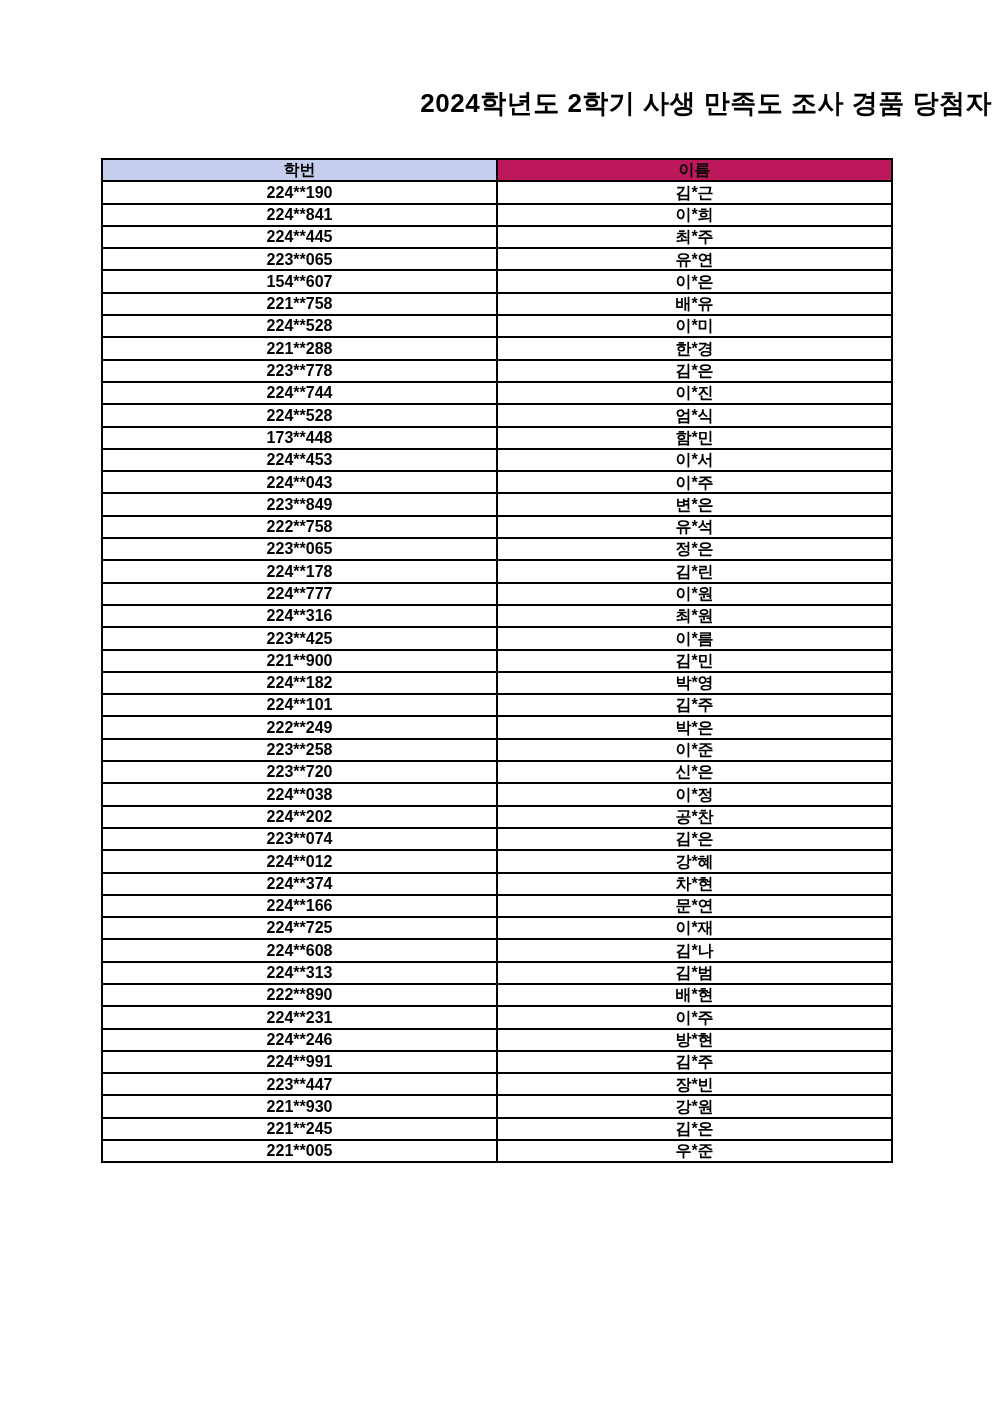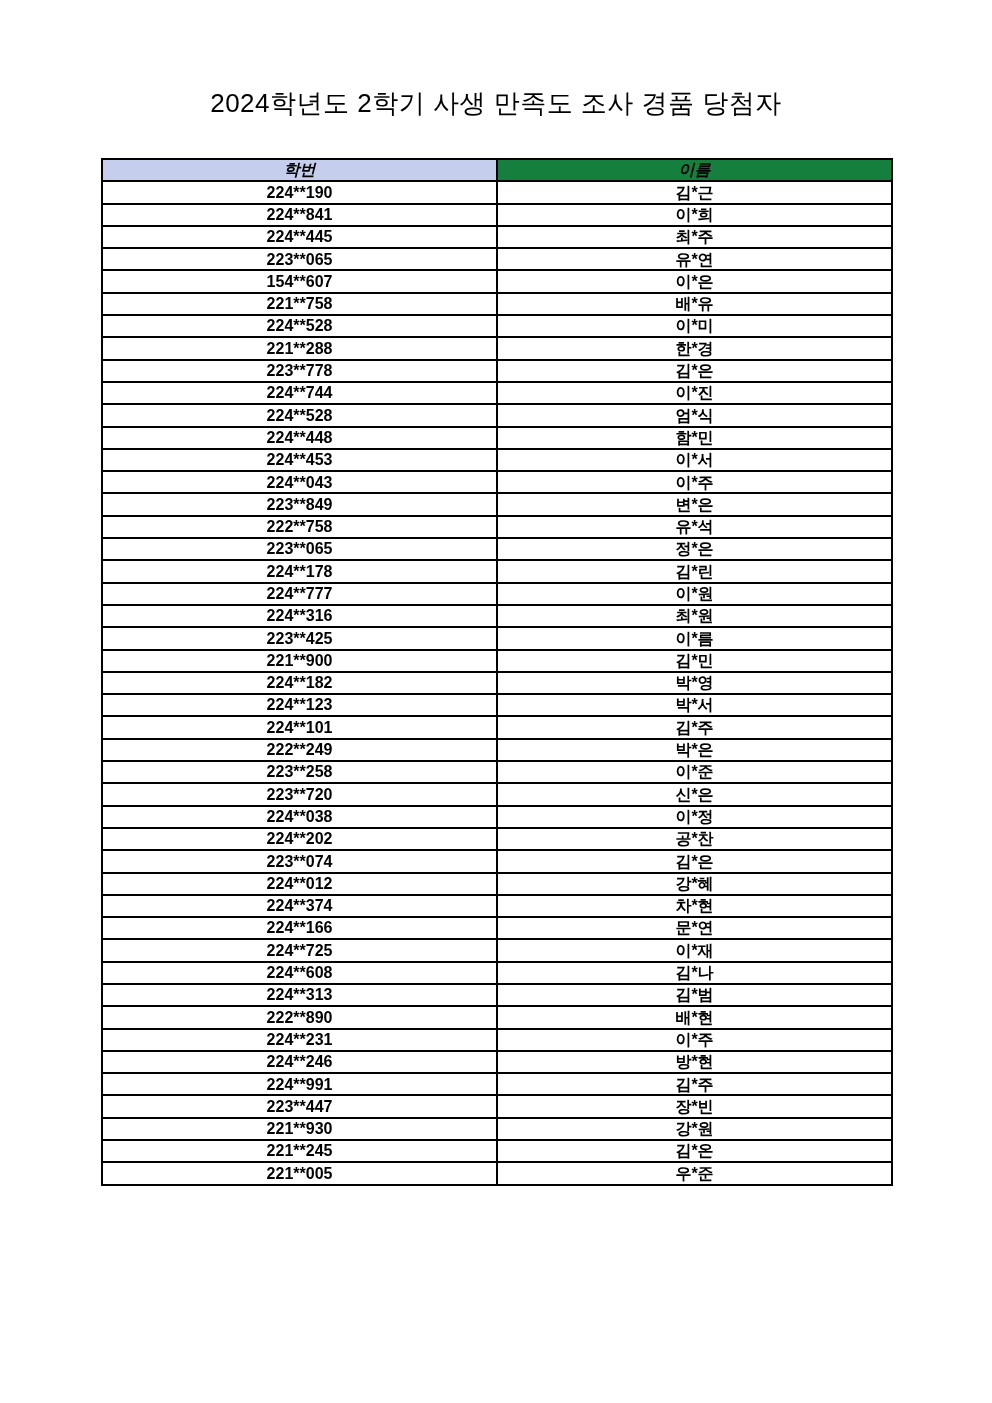--- a/index.html
+++ b/index.html
@@ -14,23 +14,23 @@
     font-family: "Liberation Sans", sans-serif;
     position: relative;
     overflow: hidden;
   }
   .title {
     position: absolute;
     top: 86px;
     left: 0;
     width: 992px;
     margin: 0;
-    text-align: center;
+    text-align: right;
     font-size: 26px;
-    font-weight: normal;
+    font-weight: bold;
     letter-spacing: 0.5px;
     white-space: nowrap;
   }
   table.winners {
     position: absolute;
     top: 158px;
     left: 101px;
     width: 792px;
     border-collapse: collapse;
     table-layout: fixed;
@@ -43,36 +43,35 @@
     text-align: center;
     vertical-align: middle;
     font-size: 16px;
     font-weight: bold;
     line-height: 1.1;
     overflow: hidden;
     white-space: nowrap;
   }
   table.winners th {
     background: #c5ceec;
-    font-style: italic;
   }
   table.winners td {
     background: #ffffff;
   }
 </style>
 </head>
 <body>
 
 <h1 class="title">2024학년도 2학기 사생 만족도 조사 경품 당첨자</h1>
 
 <table class="winners">
   <thead>
     <tr>
       <th style="background: rgb(197, 206, 236);">학번</th>
-      <th style="background: #15803d;">이름</th>
+      <th style="background: #be185d;">이름</th>
     </tr>
   </thead>
   <tbody id="winners-body">
       <tr>
         <td>224**190</td>
         <td>김*근</td>
       </tr>
       <tr>
         <td>224**841</td>
         <td>이*희</td>
@@ -107,21 +106,21 @@
       </tr>
       <tr>
         <td>224**744</td>
         <td>이*진</td>
       </tr>
       <tr>
         <td>224**528</td>
         <td>엄*식</td>
       </tr>
       <tr>
-        <td>224**448</td>
+        <td>173**448</td>
         <td>함*민</td>
       </tr>
       <tr>
         <td>224**453</td>
         <td>이*서</td>
       </tr>
       <tr>
         <td>224**043</td>
         <td>이*주</td>
       </tr>
@@ -153,24 +152,20 @@
         <td>223**425</td>
         <td>이*름</td>
       </tr>
       <tr>
         <td>221**900</td>
         <td>김*민</td>
       </tr>
       <tr>
         <td>224**182</td>
         <td>박*영</td>
-      </tr>
-      <tr>
-        <td>224**123</td>
-        <td>박*서</td>
       </tr>
       <tr>
         <td>224**101</td>
         <td>김*주</td>
       </tr>
       <tr>
         <td>222**249</td>
         <td>박*은</td>
       </tr>
       <tr>

